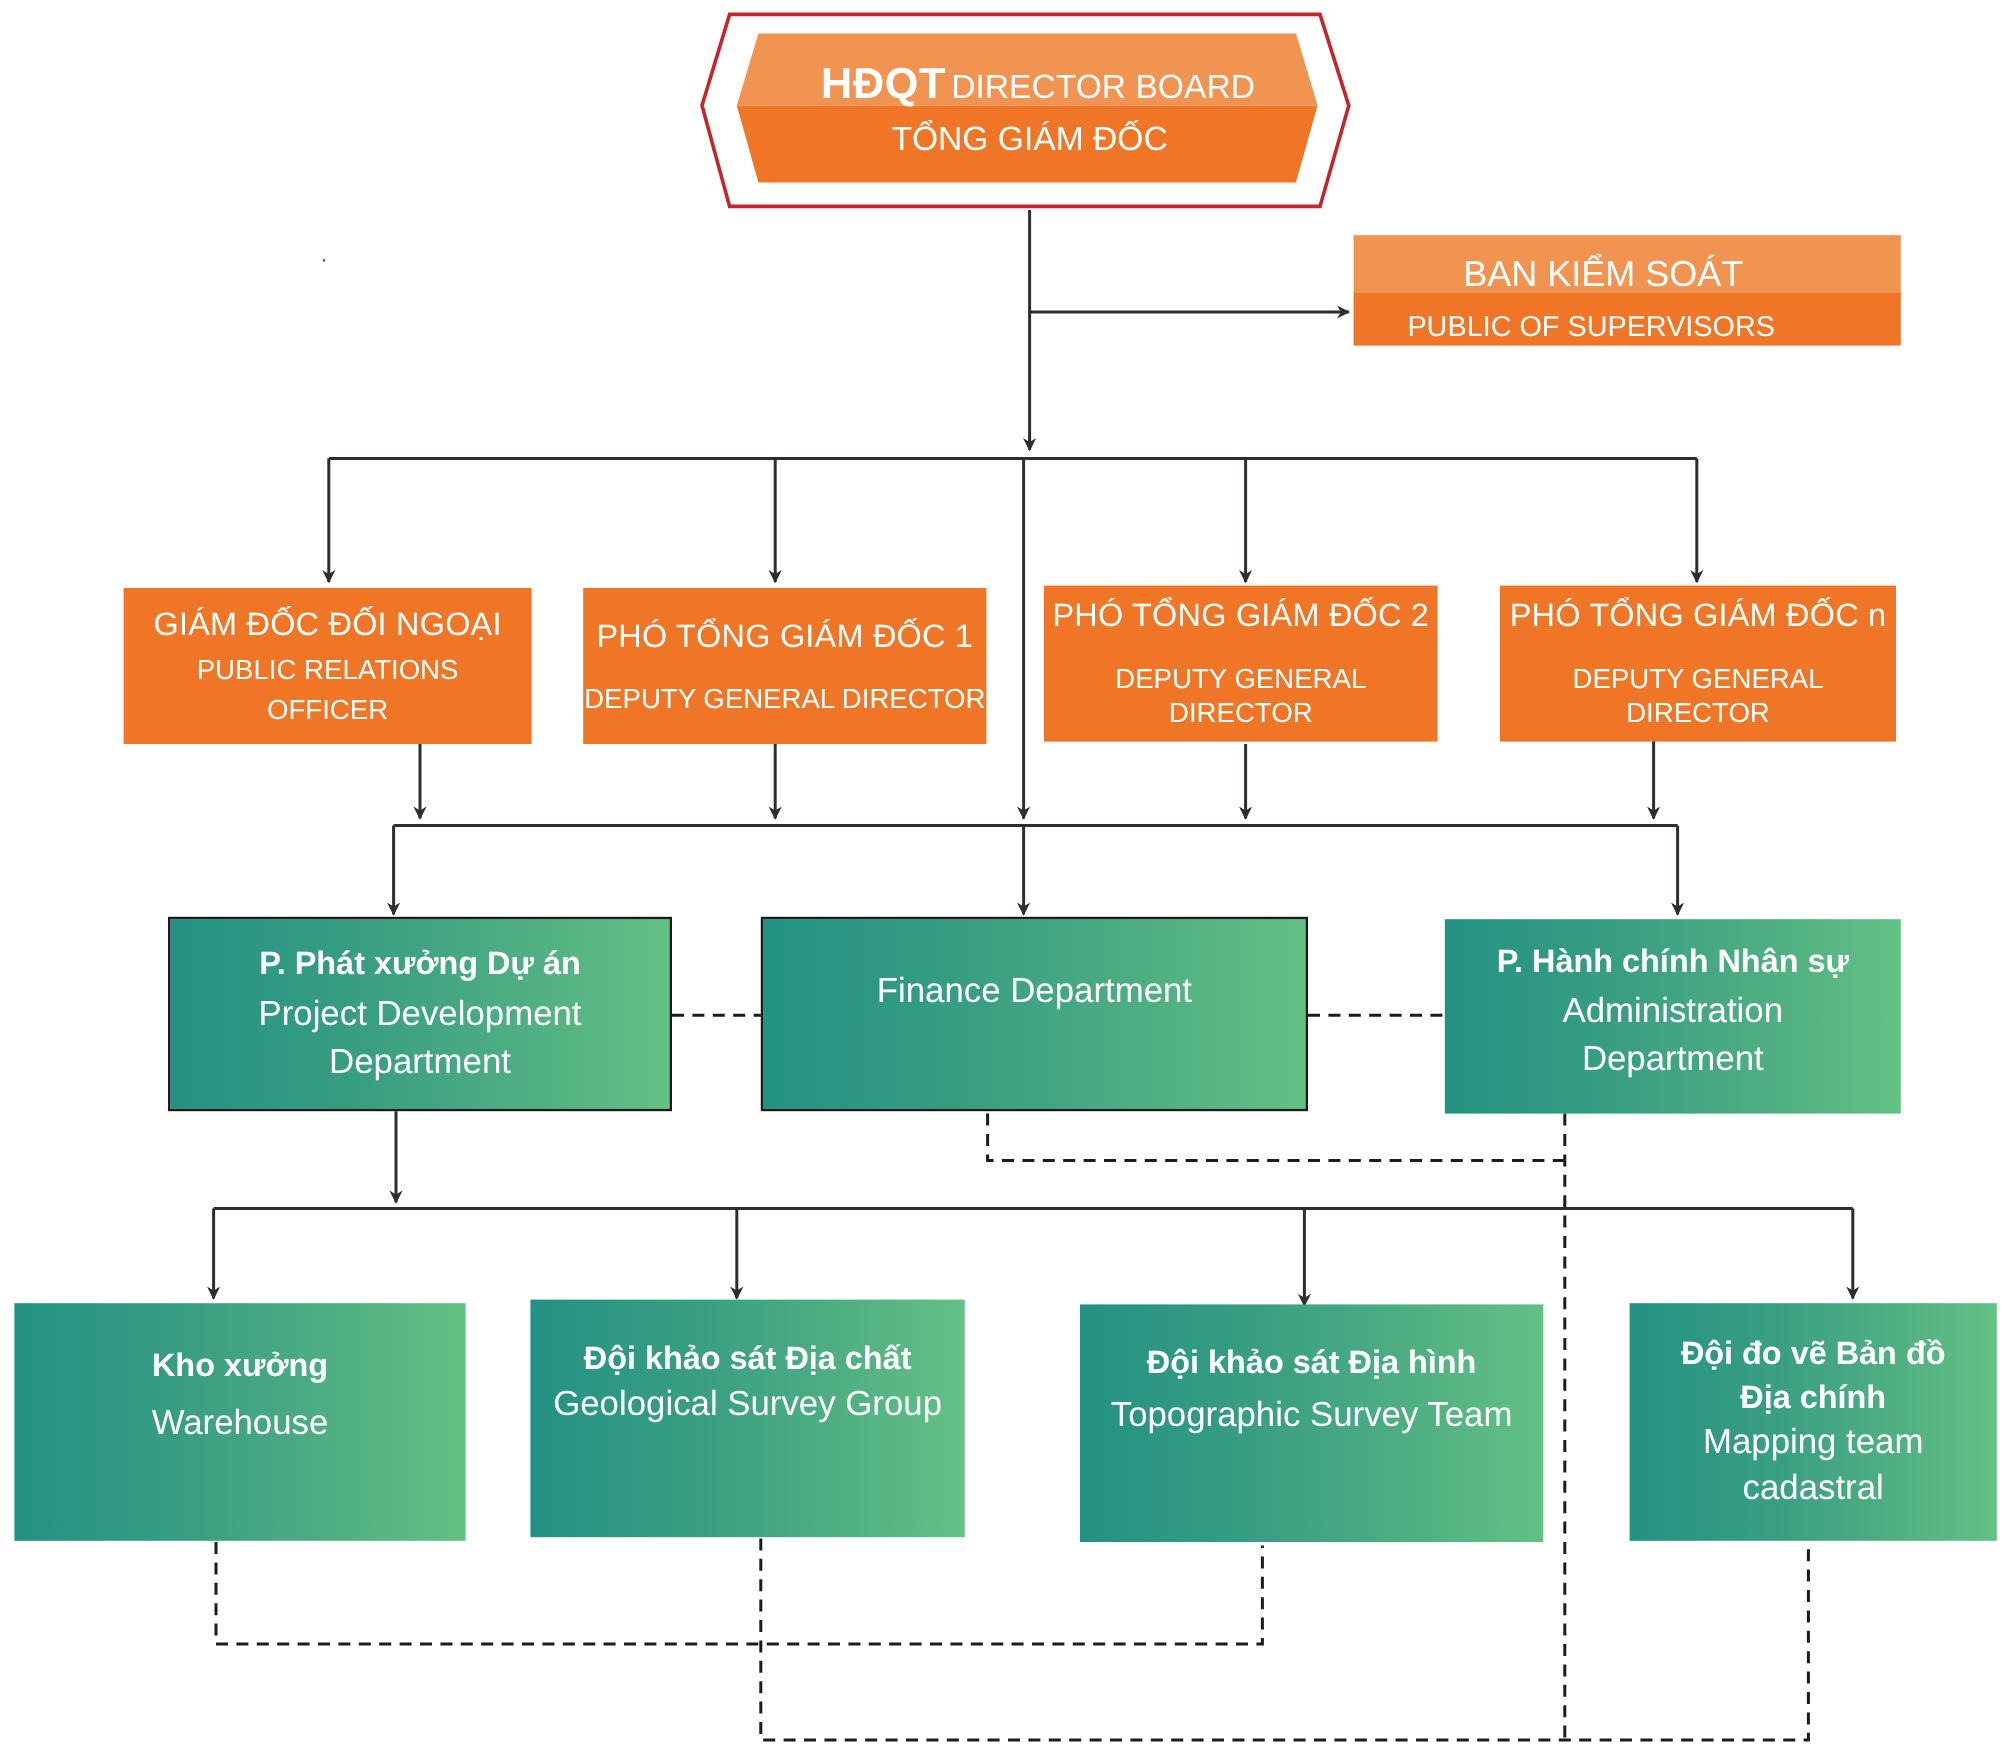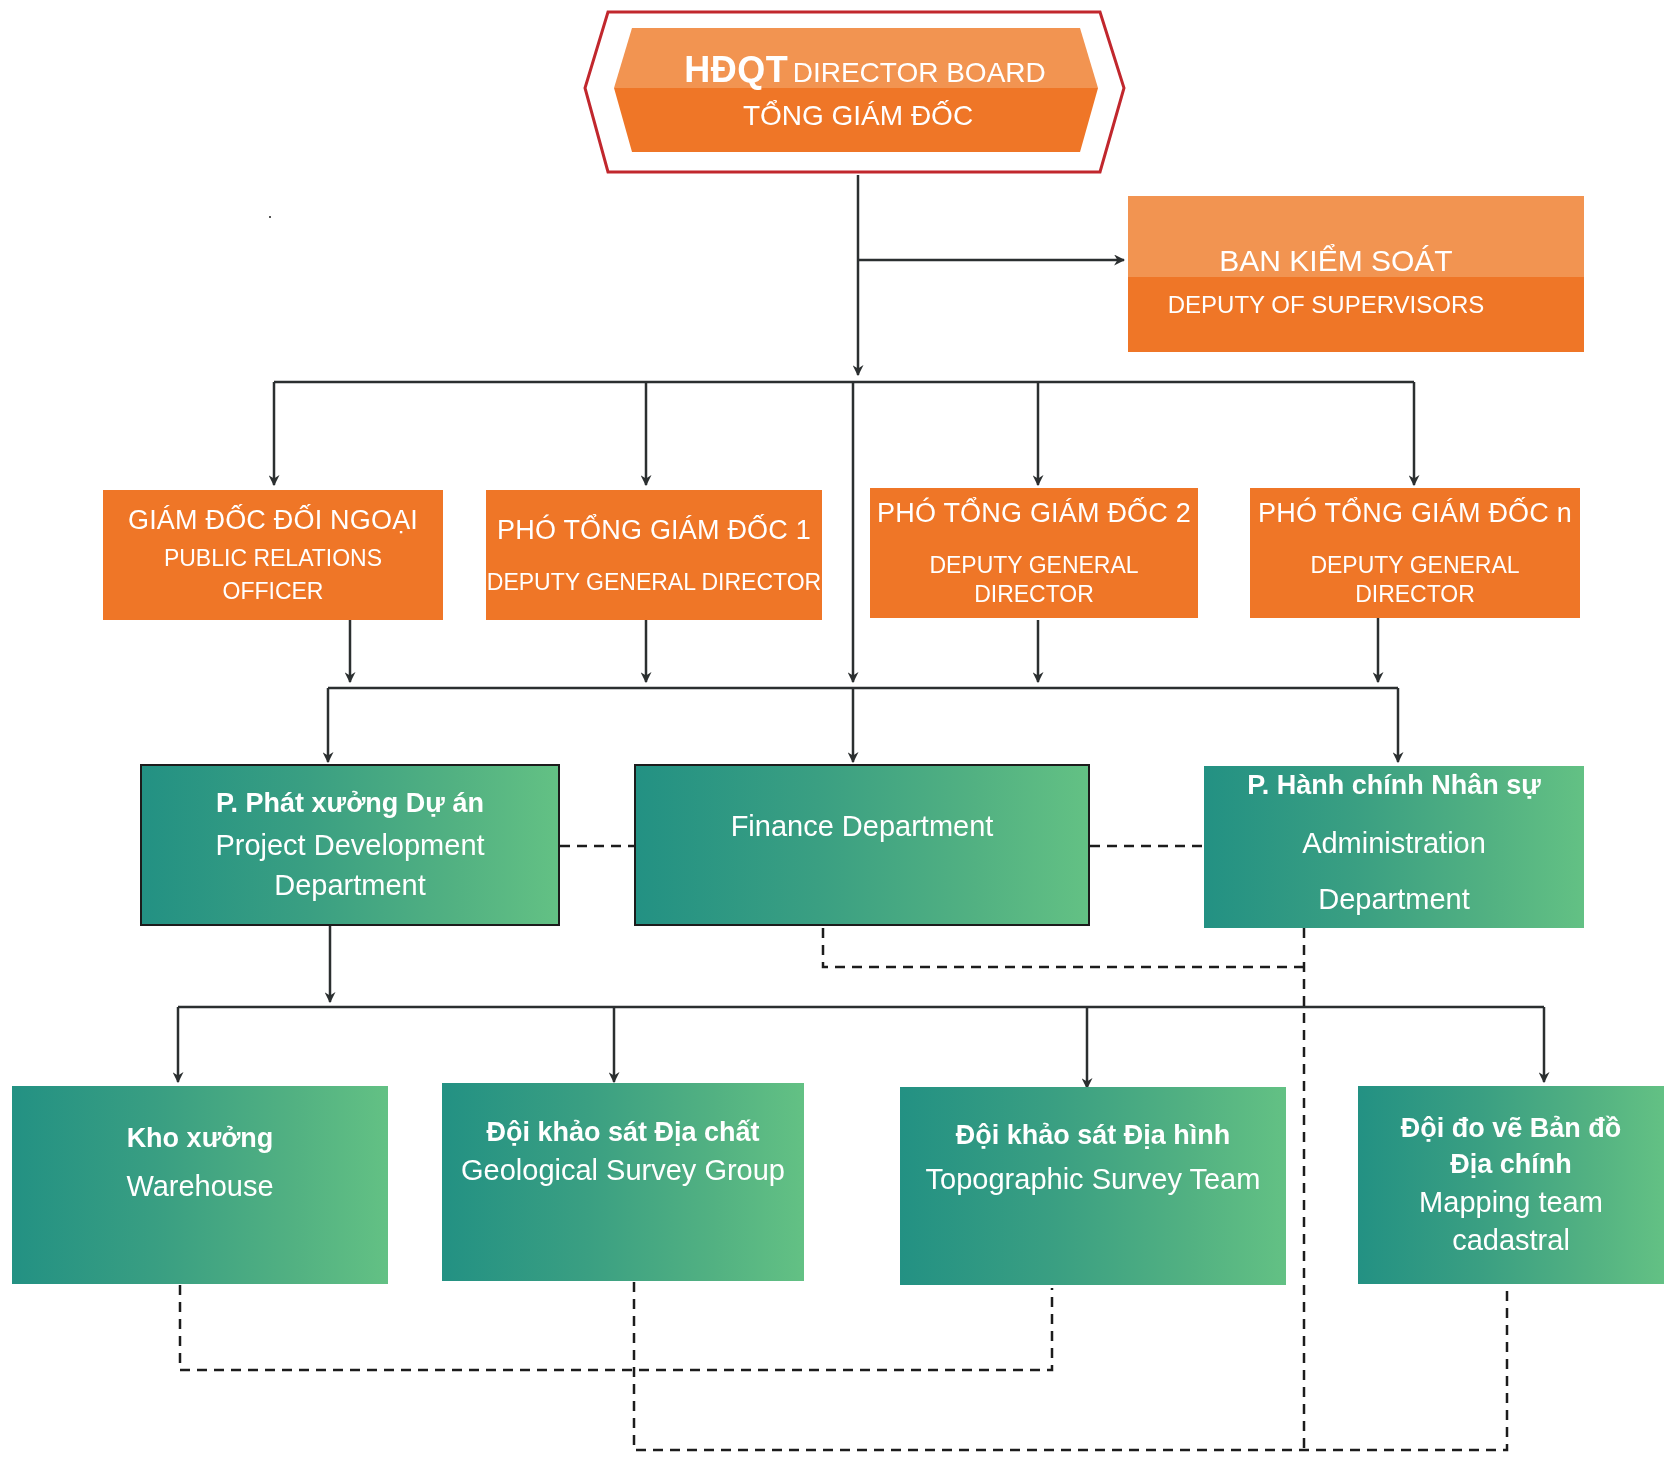--- a/index.html
+++ b/index.html
@@ -73,23 +73,23 @@
   </svg>
 
   <div class="node" style="left:614px; top:28px; width:484px; height:124px; background:transparent;">
     <span class="txt" style="margin-left:18px;">
       <span class="hd-strong">HĐQT</span>
       <span class="hd-title">DIRECTOR BOARD</span>
     </span>
     <span class="txt hd-title" style="margin-top:6px; margin-left:4px;">TỔNG GIÁM ĐỐC</span>
   </div>
 
-  <div class="node" style="left:1128px; top:196px; width:456px; height:156px; background:linear-gradient(180deg,#f29451 0%,#f29451 52%,#ef7627 52%,#ef7627 100%);">
+  <div class="node" style="left:1128px; top:196px; width:456px; height:92px; background:linear-gradient(180deg,#f29451 0%,#f29451 52%,#ef7627 52%,#ef7627 100%);">
     <span class="txt" style="font-size:30px; margin-top:14px; margin-left:-40px;">BAN KIỂM SOÁT</span>
-    <span class="txt" style="font-size:24px; margin-top:10px; margin-left:-60px;">DEPUTY OF SUPERVISORS</span>
+    <span class="txt" style="font-size:24px; margin-top:10px; margin-left:-60px;">PUBLIC OF SUPERVISORS</span>
   </div>
 
   <div class="node orange" style="left:103px; top:490px; width:340px; height:130px;">
     <span class="txt t-top">GIÁM ĐỐC ĐỐI NGOẠI</span>
     <span class="txt t-sub" style="margin-top:6px;">PUBLIC RELATIONS</span>
     <span class="txt t-sub" style="margin-top:4px;">OFFICER</span>
   </div>
 
   <div class="node orange" style="left:486px; top:490px; width:336px; height:130px;">
     <span class="txt t-top">PHÓ TỔNG GIÁM ĐỐC 1</span>
@@ -109,21 +109,21 @@
   <div class="node green bordered" style="left:140px; top:764px; width:420px; height:162px;">
     <span class="txt t-bold">P. Phát xưởng Dự án</span>
     <span class="txt t-reg" style="margin-top:6px;text-align:right;">Project Development</span>
     <span class="txt t-reg" style="margin-top:4px;">Department</span>
   </div>
 
   <div class="node green bordered" style="left:634px; top:764px; width:456px; height:162px; justify-content:flex-start; padding-top:22px;">
     <span class="txt t-reg" style="margin-top:20px;">Finance Department</span>
   </div>
 
-  <div class="node green" style="left:1204px; top:766px; width:380px; height:162px;gap:16px;">
+  <div class="node green" style="left:1204px; top:766px; width:380px; height:162px;">
     <span class="txt t-bold" style="margin-top:-8px;">P. Hành chính Nhân sự</span>
     <span class="txt t-reg" style="margin-top:6px;">Administration</span>
     <span class="txt t-reg" style="margin-top:4px;">Department</span>
   </div>
 
   <div class="node green" style="left:12px; top:1086px; width:376px; height:198px; padding-bottom:44px;">
     <span class="txt t-bold">Kho xưởng</span>
     <span class="txt t-reg" style="margin-top:12px;">Warehouse</span>
   </div>
 

